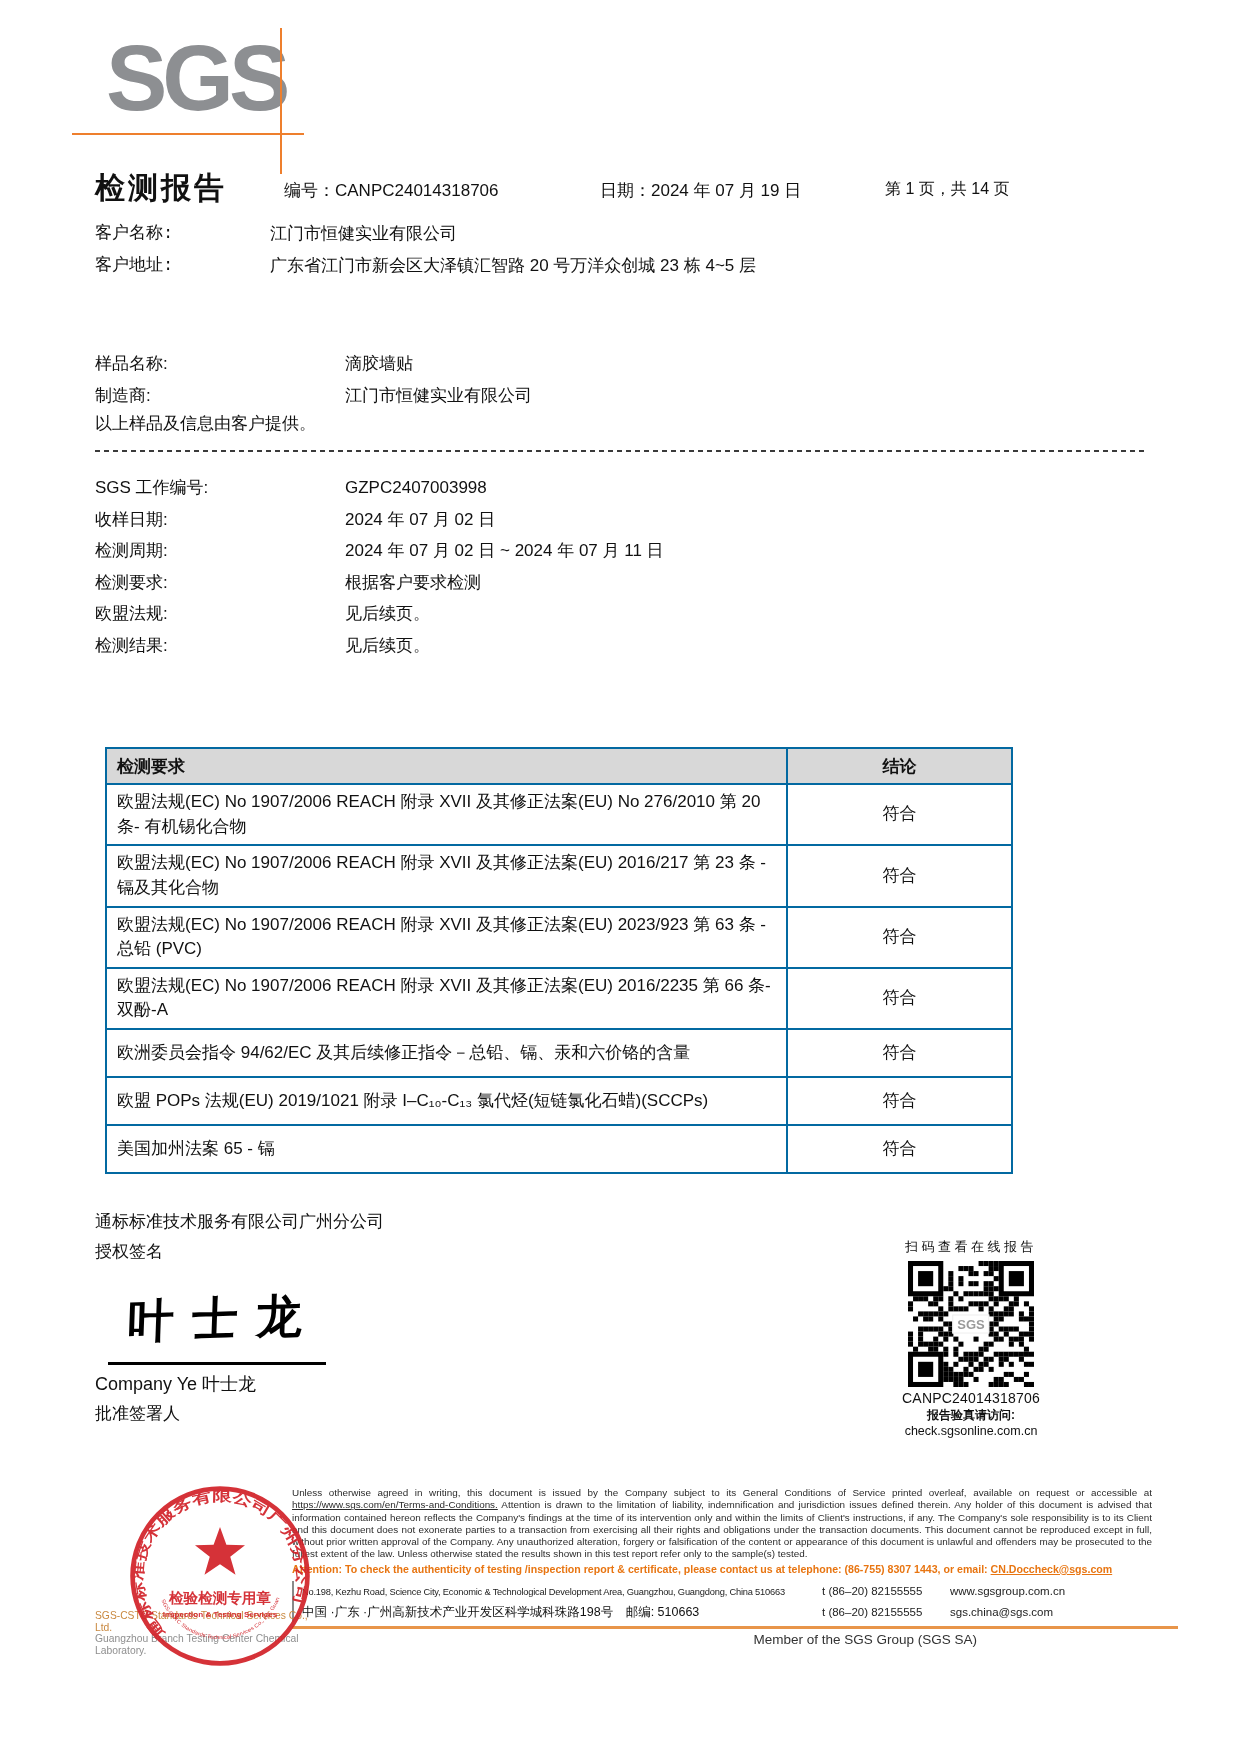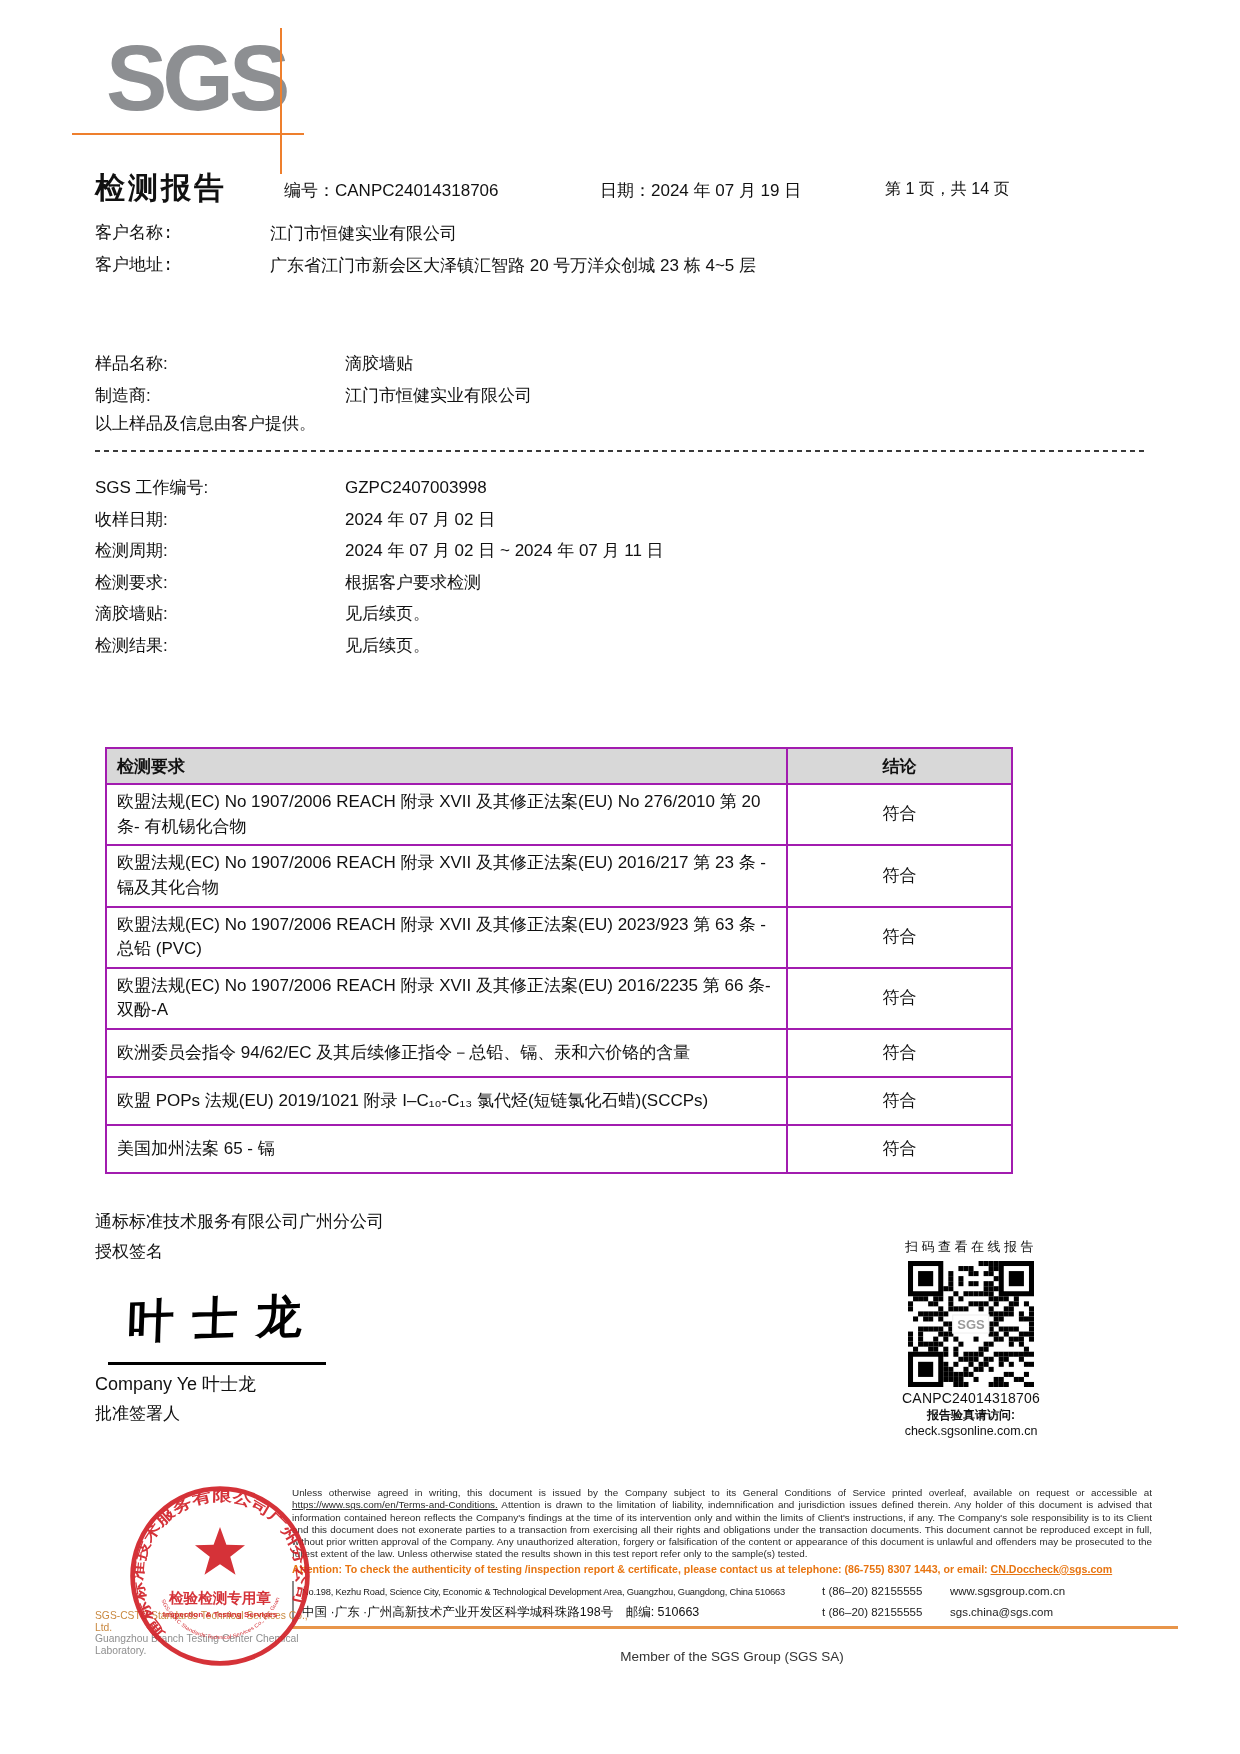--- a/index.html
+++ b/index.html
@@ -35,21 +35,21 @@
   .dash-sep{position:absolute;left:95px;top:450px;width:1052px;height:2px;
     background:repeating-linear-gradient(90deg,#3a3a3a 0 5px,transparent 5px 9px);}
   .job-block{top:472px;width:1000px;}
   .job-block .row{line-height:31.5px;}
   .job-block .lbl{width:250px;}
   
   table.results{
     position:absolute;left:105px;top:747px;width:906px;
     border-collapse:collapse;font-size:17px;table-layout:fixed;
   }
-  table.results th,table.results td{border:2px solid #a21caf;}
+  table.results th,table.results td{border:2px solid #0369a1;}
   table.results th{
     background:#d8d8d8;text-align:left;font-weight:700;
     padding:4px 10px;height:26px;
   }
   table.results th.concl{text-align:center;}
   table.results td{padding:5px 10px;line-height:1.45;}
   table.results td.concl{text-align:center;}
   table.results tr.short td{height:36px;}
   col.c-req{width:681px;} col.c-con{width:225px;}
   
@@ -90,21 +90,21 @@
   .attention a{color:#e87511;text-decoration:underline;margin-top:12px;}
   .addr-block{
     margin-top:5px;border-left:2px solid #8a8a8a;padding-left:8px;width:760px;
   }
   .addr-row{display:flex;align-items:baseline;line-height:20px;}
   .addr-en{flex:0 0 520px;font-size:9.3px;letter-spacing:-0.2px;color:#222;}
   .addr-cn{flex:0 0 520px;font-size:12.5px;color:#111;}
   .addr-tel{flex:0 0 128px;font-size:11.5px;color:#222;}
   .addr-link{flex:0 0 112px;font-size:11.5px;color:#222;}
   .orange-rule{margin-top:4px;width:886px;height:3px;background:#e8954a;}
-  .member-line{margin-top:20px;padding-left:195px;font-size:13.5px;color:#333;text-align:center;width:490px;}
+  .member-line{margin-top:3px;padding-left:195px;font-size:13.5px;color:#333;text-align:right;width:490px;}
 </style>
 </head>
 <body>
 
 <div class="page">
 
   <div class="logo-wrap">
     <div class="sgs-logo">SGS</div>
     <div class="crop-v"></div>
     <div class="crop-h"></div>
@@ -153,21 +153,21 @@
       </div>
     <div class="row">
         <span class="lbl">检测周期:</span>
         <span>2024 年 07 月 02 日 ~ 2024 年 07 月 11 日</span>
       </div>
     <div class="row">
         <span class="lbl">检测要求:</span>
         <span>根据客户要求检测</span>
       </div>
     <div class="row">
-        <span class="lbl">滴胶墙贴:</span>
+        <span class="lbl">欧盟法规:</span>
         <span>见后续页。</span>
       </div>
     <div class="row">
         <span class="lbl">检测结果:</span>
         <span>见后续页。</span>
       </div>
   </div>
 
   <table class="results">
     <colgroup>

